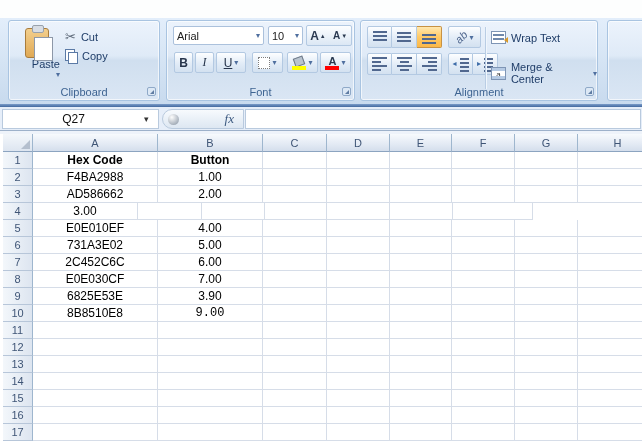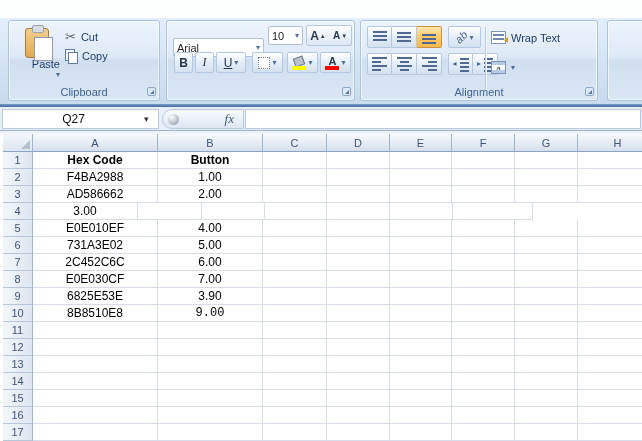--- a/index.html
+++ b/index.html
@@ -165,21 +165,21 @@
       </div>
       <div class="small-item" style="top:26px;">
         <span class="icon-copy"></span>
         <span class="rlabel">Copy</span>
       </div>
       <div class="group-label">Clipboard</div>
       <div class="launcher"></div>
     </div>
 
     <div class="group" style="left:166px;width:189px;">
-      <div class="combo" style="left:6px;top:17px;width:91px;">
+      <div class="combo" style="left:6px;top:5px;width:91px;">
         <span>Arial</span>
         <span class="arr">▾</span>
       </div>
       <div class="combo" style="left:101px;top:5px;width:35px;">
         <span>10</span>
         <span class="arr">▾</span>
       </div>
       <div class="grow-box">
         <span>
             <b>A</b>
@@ -205,20 +205,21 @@
         <span class="arr8">▾</span>
       </div>
       <div class="btn" style="left:120px;top:31px;width:31px;">
         <span class="icon-fillbar" id="fillbar" style="--fb: #ffff00;"></span>
         <span class="arr8">▾</span>
       </div>
       <div class="btn" style="left:153px;top:31px;width:31px;">
         <span class="icon-colorbar" id="colorbar">A</span>
         <span class="arr8">▾</span>
       </div>
+      <div class="group-label">Font</div>
       <div class="launcher"></div>
     </div>
 
     <div class="group" style="left:360px;width:238px;">
       <div class="va-btns" style="left:6px;top:5px;">
         <div class="tbtn">
             <span class="vbox v-top">
               <i></i>
               <i></i>
               <i></i>
@@ -293,20 +294,21 @@
             </span>
         </div>
       </div>
       <div class="vsep" style="left:124px;top:6px;height:62px;"></div>
       <div class="wm-item" style="left:130px;top:10px;">
         <span class="icon-wrap"></span>
         <span class="rlabel">Wrap Text</span>
       </div>
       <div class="wm-item" style="left:130px;top:40px;">
         <span class="icon-merge">a</span>
+        <span class="rlabel">Merge &amp; Center</span>
         <span class="arr8">▾</span>
       </div>
       <div class="group-label">Alignment</div>
       <div class="launcher"></div>
     </div>
 
     <div class="group" style="left:607px;width:70px;"></div>
   </div>
   <div class="rib-sep"></div>
 

